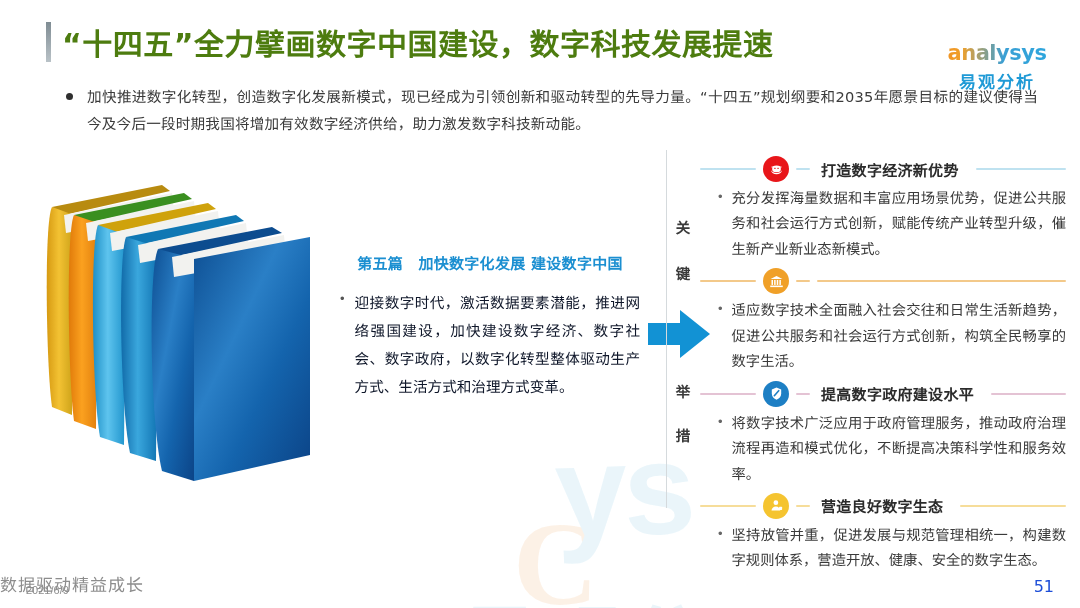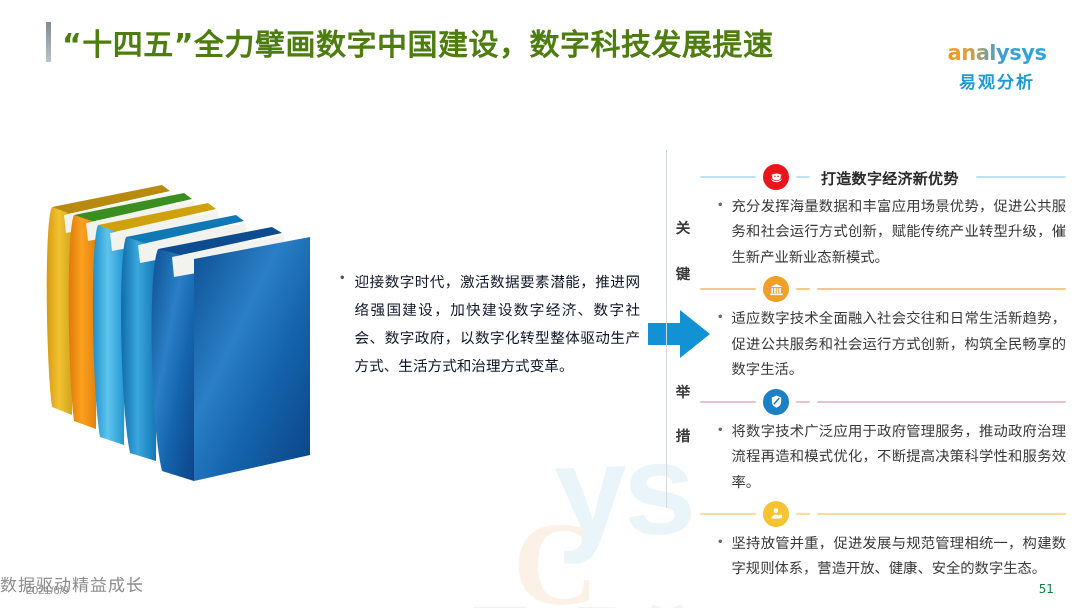--- a/index.html
+++ b/index.html
@@ -116,21 +116,21 @@
   }
   .vlabel{
     position:absolute;left:673px;width:20px;text-align:center;
     font-size:14.5px;font-weight:700;color:#3a3a3a;
     font-family:"DejaVu Sans",sans-serif;
   }
   .vlabel.l1{top:216px;} .vlabel.l2{top:262px;}
   .vlabel.l3{top:380px;} .vlabel.l4{top:424px;}
 
   
-  .panel{position:absolute;left:700px;top:160px;width:366px;}
+  .panel{position:absolute;left:700px;top:152px;width:366px;}
   .sec{margin-bottom:2px;}
   .sec-head{
     display:flex;align-items:center;gap:7px;height:34px;
   }
   .hr{height:2px;flex:none;border-radius:2px;}
   .hr-left{width:56px;}
   .hr-mid{width:14px;}
   .hr-right{flex:1 1 auto;}
   .sec-icon{
     width:26px;height:26px;border-radius:50%;flex:none;
@@ -152,21 +152,21 @@
   .f-date{
     position:absolute;left:26px;bottom:12px;font-size:11px;color:#8d8d8d;
     font-family:Liberation Sans, sans-serif;
   }
   .f-mid{
     position:absolute;left:0;right:0;bottom:12px;
     font-size:17px;color:#8d8d8d;letter-spacing:1px;
     font-family:"DejaVu Sans",sans-serif;
   }
   .f-page{
-    position:absolute;right:26px;bottom:12px;font-size:12px;color:#15803d;
+    position:absolute;right:26px;bottom:12px;font-size:16px;color:#1d4ed8;
     font-family:"DejaVu Sans",sans-serif;
   }
 </style>
 </head>
 <body>
 
 <div class="slide">
 
   <div class="watermark">
     <div class="wm-c">C</div>
@@ -175,20 +175,24 @@
   </div>
 
   <div class="title-bar"></div>
   <div class="title">“十四五”全力擘画数字中国建设，数字科技发展提速</div>
 
   <div class="logo">
     <div class="logo-word">analysys</div>
     <div class="logo-cn">易观分析</div>
   </div>
 
+  <div class="lead">
+    <div class="lead-dot"></div>
+    <div class="lead-text">加快推进数字化转型，创造数字化发展新模式，现已经成为引领创新和驱动转型的先导力量。“十四五”规划纲要和2035年愿景目标的建议使得当今及今后一段时期我国将增加有效数字经济供给，助力激发数字科技新动能。</div>
+  </div>
 
   <div class="books">
     <svg width="275" height="325" viewBox="0 0 275 325">
       <defs>
         <linearGradient id="g0" x1="0" y1="0" x2="1" y2="0">
           <stop offset="0%" stop-color="#d69a12"></stop>
             <stop offset="45%" stop-color="#f3c233"></stop>
             <stop offset="100%" stop-color="#caa017"></stop>
         </linearGradient>
         <linearGradient id="g1" x1="0" y1="0" x2="1" y2="0">
@@ -234,20 +238,21 @@
         <path d="M114 84 L228 62 L238 68 L128 92 Z" fill="#0c4c8f"></path>
         <path d="M114 84 C104 106 106 256 118 306 L150 316 L152 94 Z" fill="url(#g4)"></path>
         <path d="M128 92 L240 70 L242 92 L130 112 Z" fill="#f2f2ef"></path>
         <path d="M150 94 L266 72 L266 290 L150 316 Z" fill="url(#g4)"></path>
       </g>
     </svg>
   </div>
 
 
   <div class="mid">
+    <div class="mid-title">第五篇　加快数字化发展 建设数字中国</div>
     <div class="mid-body">
       <div class="mid-bullet">•</div>
       <div class="mid-text">迎接数字时代，激活数据要素潜能，推进网络强国建设，加快建设数字经济、数字社会、数字政府，以数字化转型整体驱动生产方式、生活方式和治理方式变革。</div>
     </div>
   </div>
 
   <div class="arrow">
     <div class="arrow-body"></div>
     <div class="arrow-head"></div>
   </div>
@@ -307,39 +312,41 @@
     <div class="sec">
       <div class="sec-head">
         <div class="hr hr-left" style="background: rgb(228, 195, 212);"></div>
         <div class="sec-icon" style="background-color: rgb(29, 127, 196);">
           <svg width="15" height="15" viewBox="0 0 24 24">
             <path d="M12 2.5 4.5 5.5v7c0 5 3.5 8 7.5 9.5 4-1.5 7.5-4.5 7.5-9.5v-7L12 2.5z" fill="#fff"></path>
             <path d="M8.5 15.5 15.5 7.5" stroke="#1d7fc4" stroke-width="2.6" stroke-linecap="round"></path>
           </svg>
         </div>
         <div class="hr hr-mid" style="background: rgb(228, 195, 212);"></div>
+        <div class="sec-title">提高数字政府建设水平</div>
         <div class="hr hr-right" style="background: rgb(228, 195, 212);"></div>
       </div>
       <div class="sec-body">
         <div class="sec-dot">•</div>
         <div class="sec-text">将数字技术广泛应用于政府管理服务，推动政府治理流程再造和模式优化，不断提高决策科学性和服务效率。</div>
       </div>
     </div>
 
     <div class="sec">
       <div class="sec-head">
         <div class="hr hr-left" style="background: rgb(246, 221, 154);"></div>
         <div class="sec-icon" style="background-color: rgb(245, 196, 48);">
           <svg width="15" height="15" viewBox="0 0 24 24" fill="#fff">
             <circle cx="11" cy="7.5" r="3.8"></circle>
             <path d="M4 20c0-4 3.2-6.6 7-6.6s7 2.6 7 6.6H4z"></path>
             <rect x="16" y="14" width="5" height="5" rx="1"></rect>
           </svg>
         </div>
         <div class="hr hr-mid" style="background: rgb(246, 221, 154);"></div>
+        <div class="sec-title">营造良好数字生态</div>
         <div class="hr hr-right" style="background: rgb(246, 221, 154);"></div>
       </div>
       <div class="sec-body">
         <div class="sec-dot">•</div>
         <div class="sec-text">坚持放管并重，促进发展与规范管理相统一，构建数字规则体系，营造开放、健康、安全的数字生态。</div>
       </div>
     </div>
 
   </div>
 

